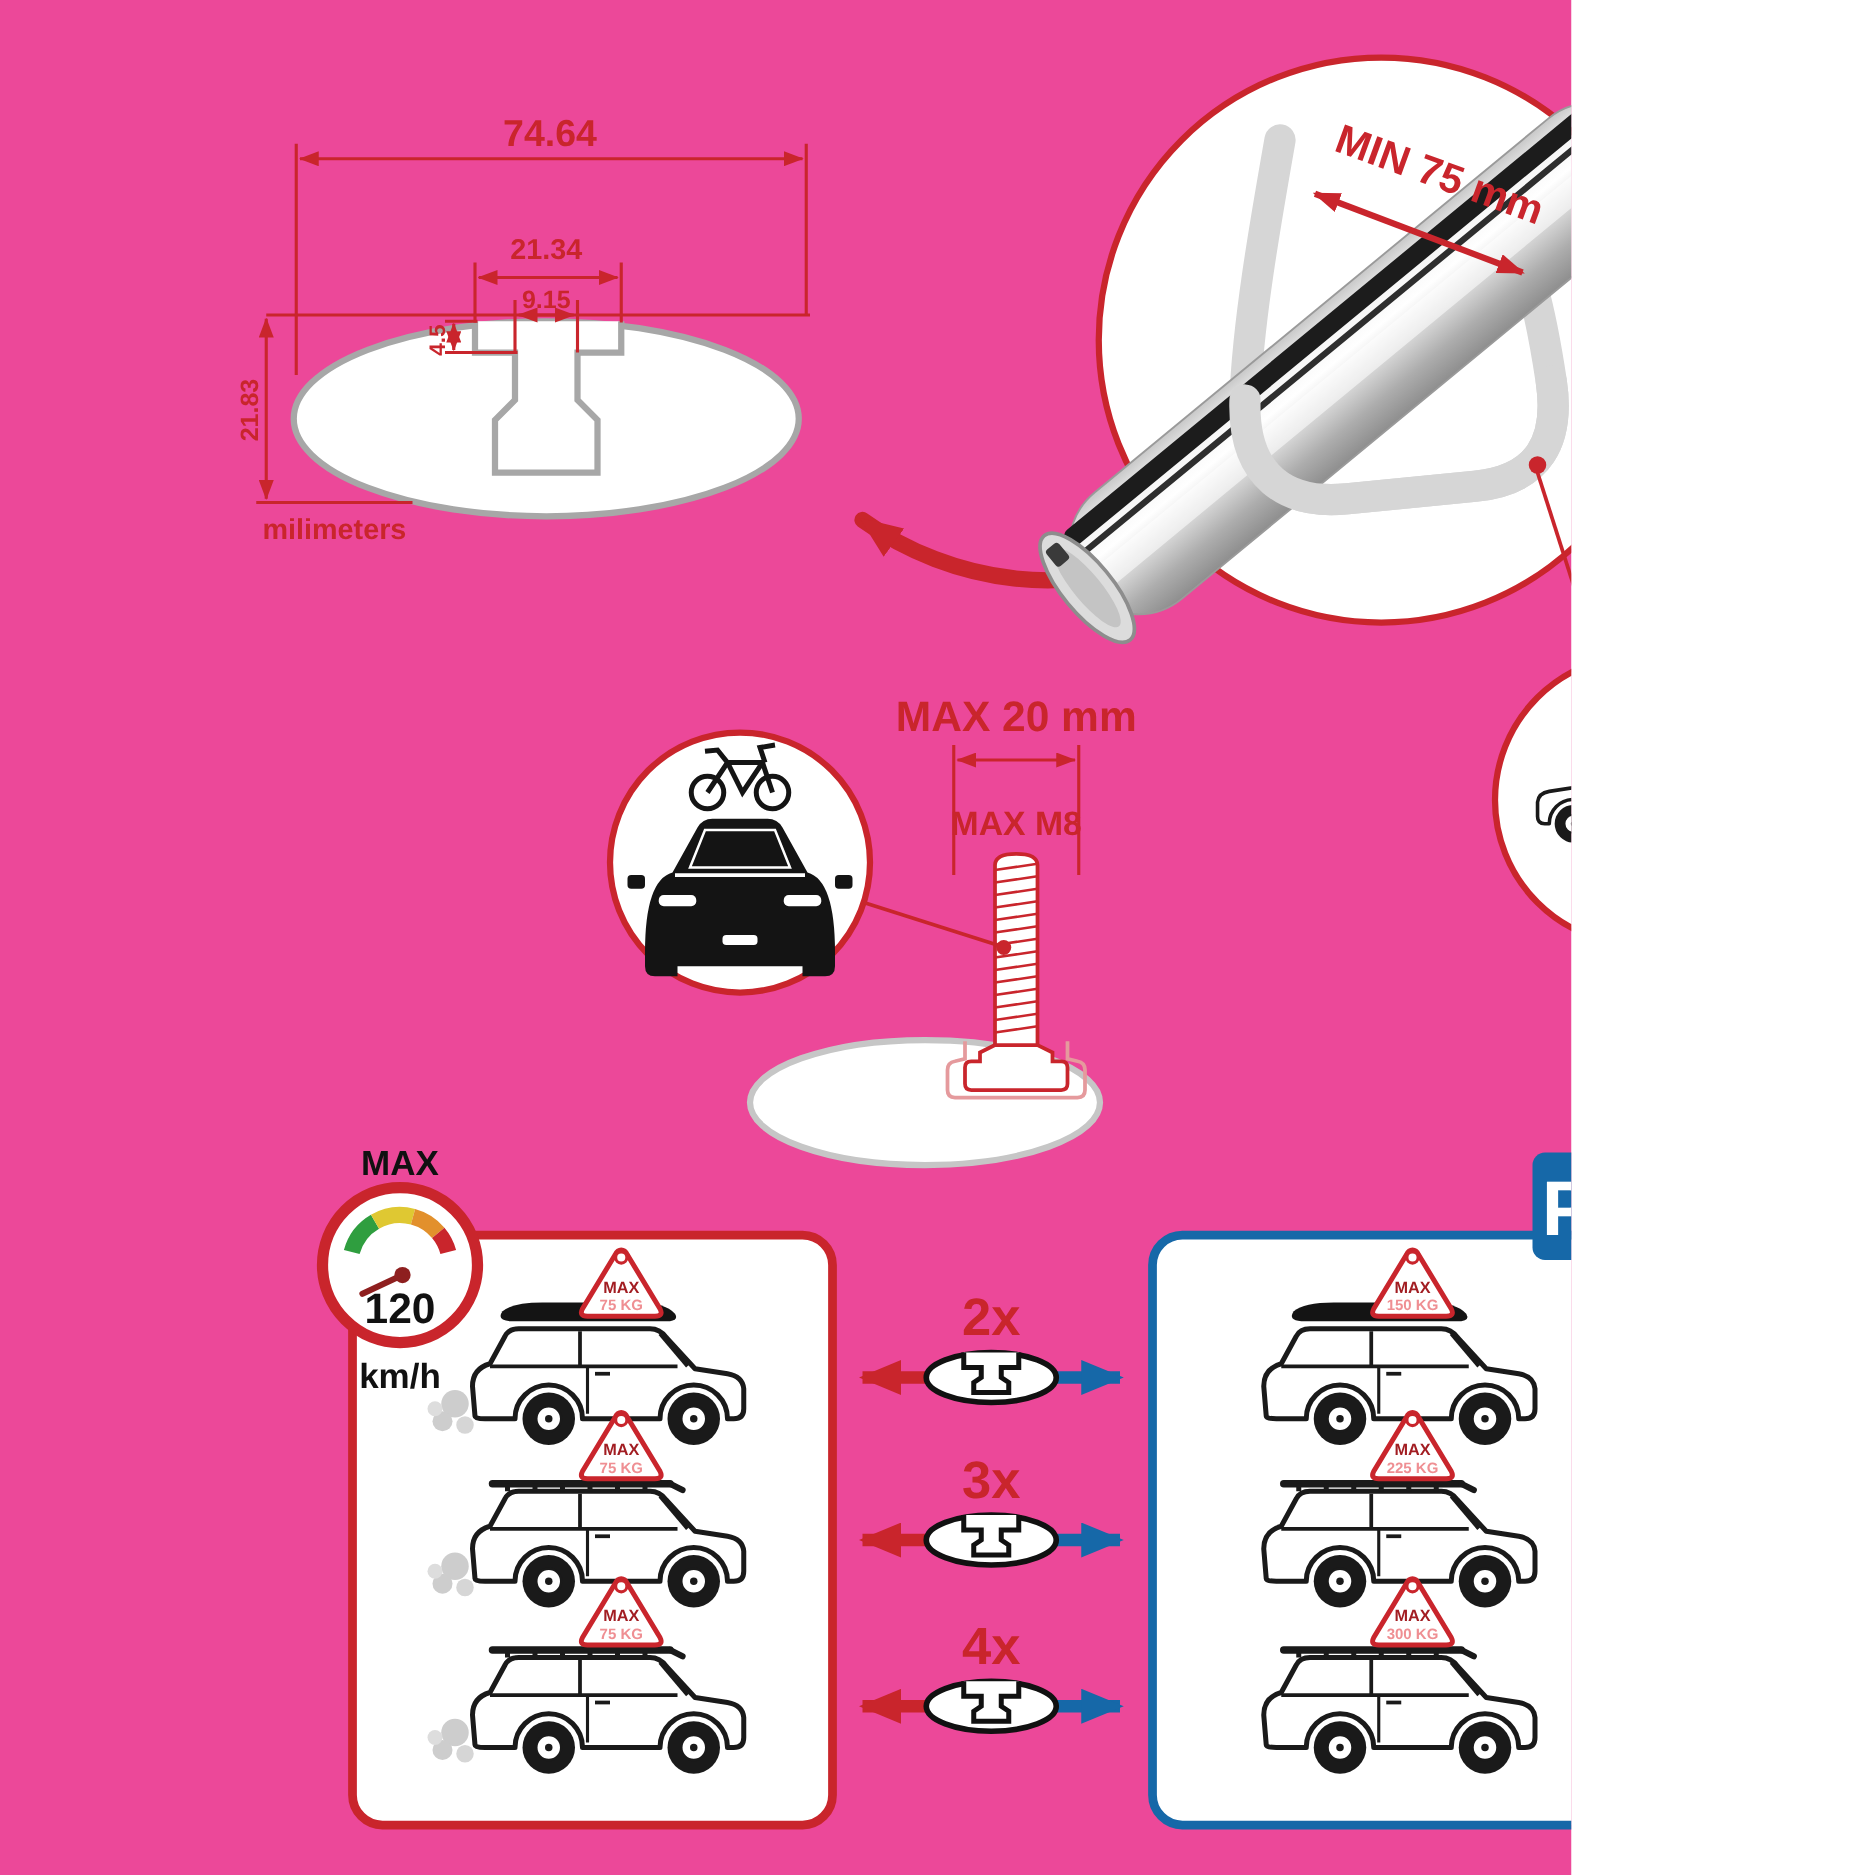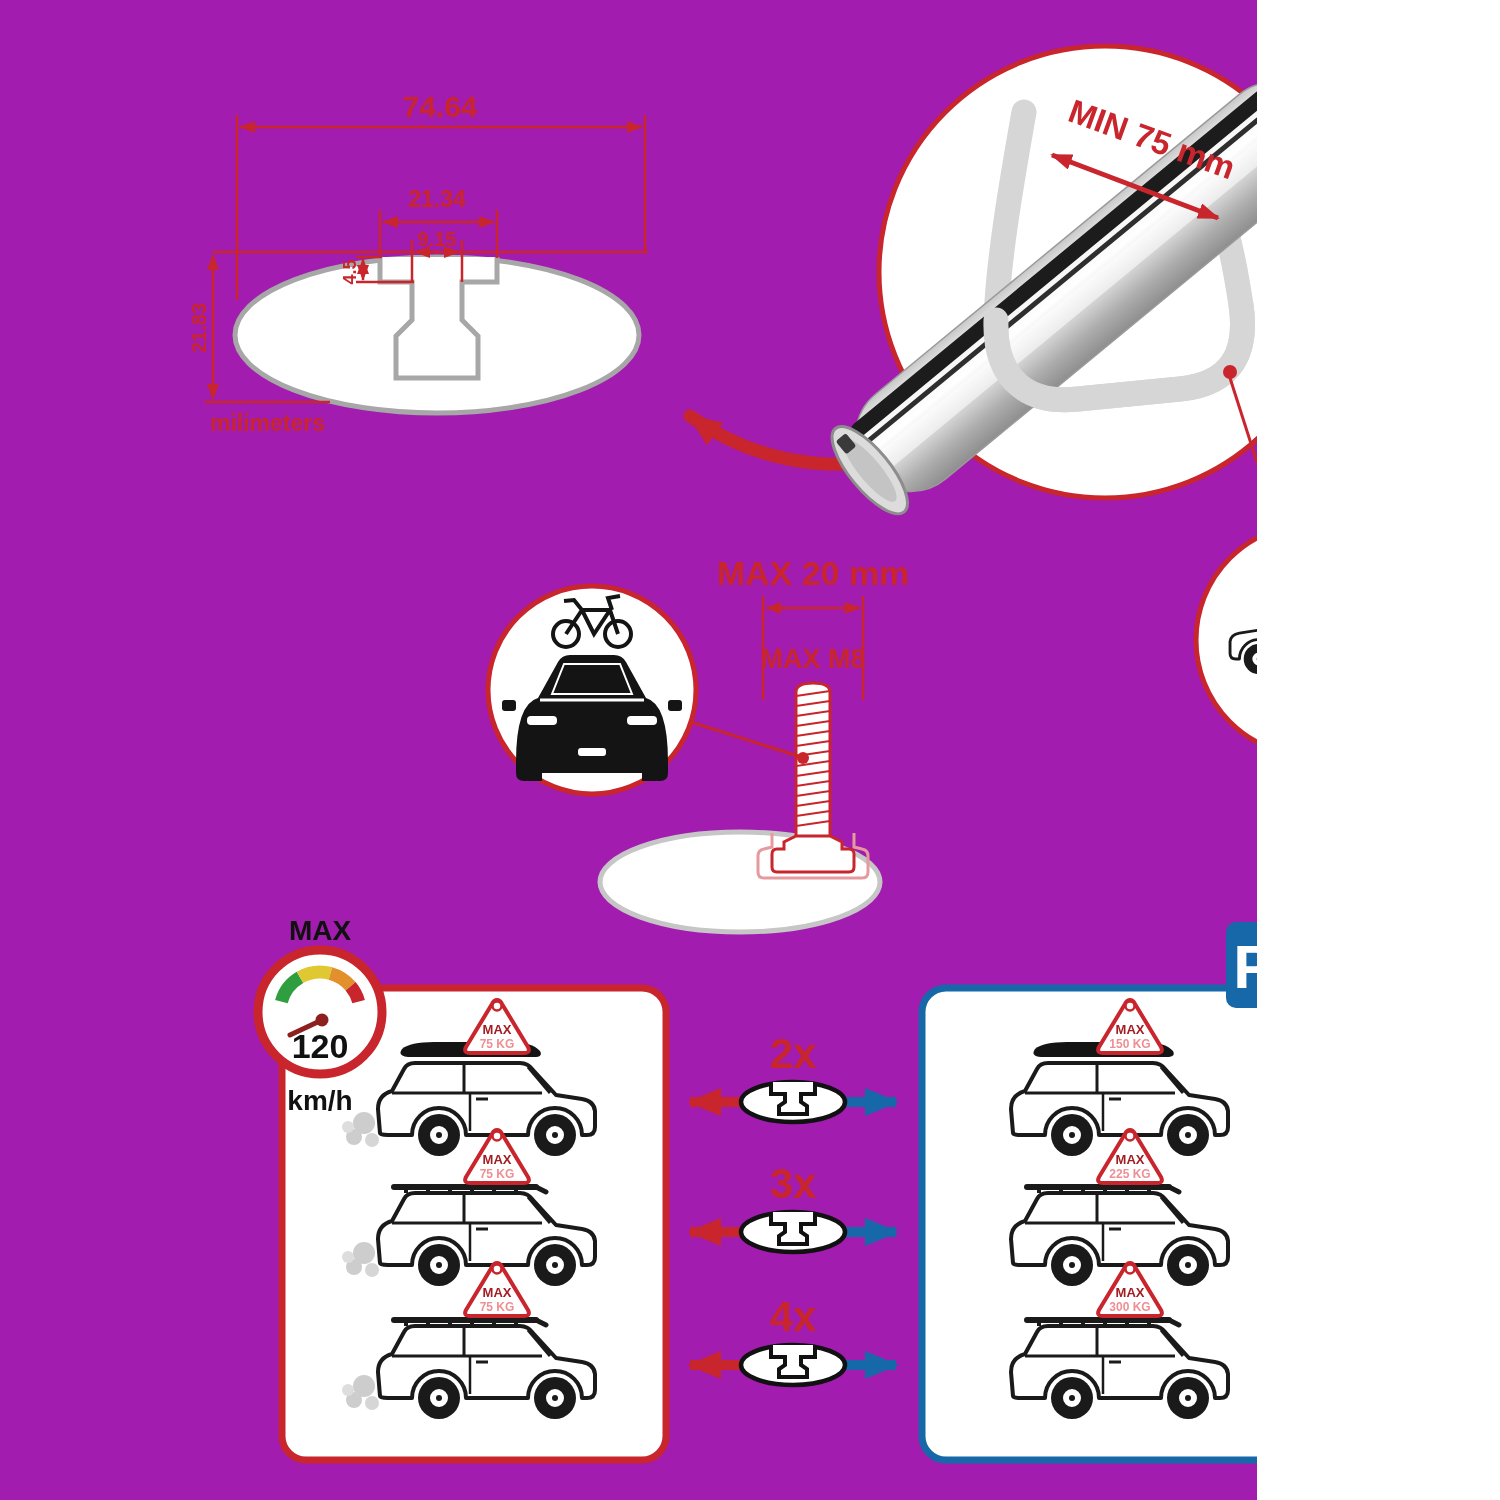--- a/index.html
+++ b/index.html
@@ -1,16 +1,16 @@
 <!DOCTYPE html>
 <html><head>
 <meta charset="utf-8">
 <style>
   html,body{margin:0;padding:0;background:#fff;}
-  .canvas{position:relative;width:1257px;height:1500px;background:#a21caf;overflow:hidden;
+  .canvas{position:relative;width:1257px;height:1500px;background:#ec4899;overflow:hidden;
           font-family:"Liberation Sans", sans-serif;}
   svg{position:absolute;left:0;top:0;}
   text{font-family:"Liberation Sans", sans-serif;}
   .dim-text{fill:#c9252c;font-weight:bold;}
   .red-big{fill:#c9252c;font-weight:bold;}
   .blue-text{fill:#1668a8;font-weight:bold;}
   .black-text{fill:#111;font-weight:bold;}
   .sign-max{fill:#a21d22;font-weight:bold;}
   .sign-kg{fill:#ef8f93;font-weight:bold;}
 </style>

